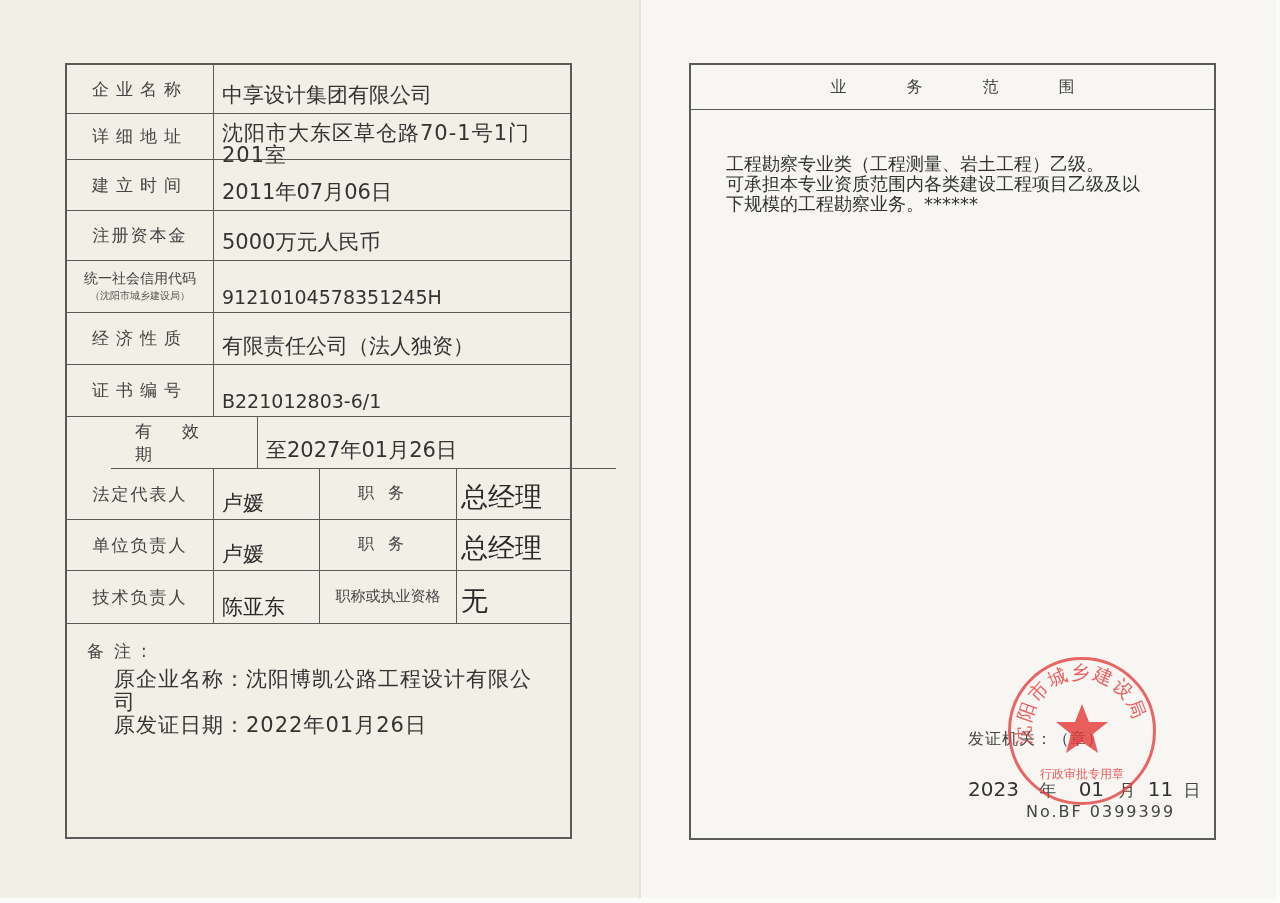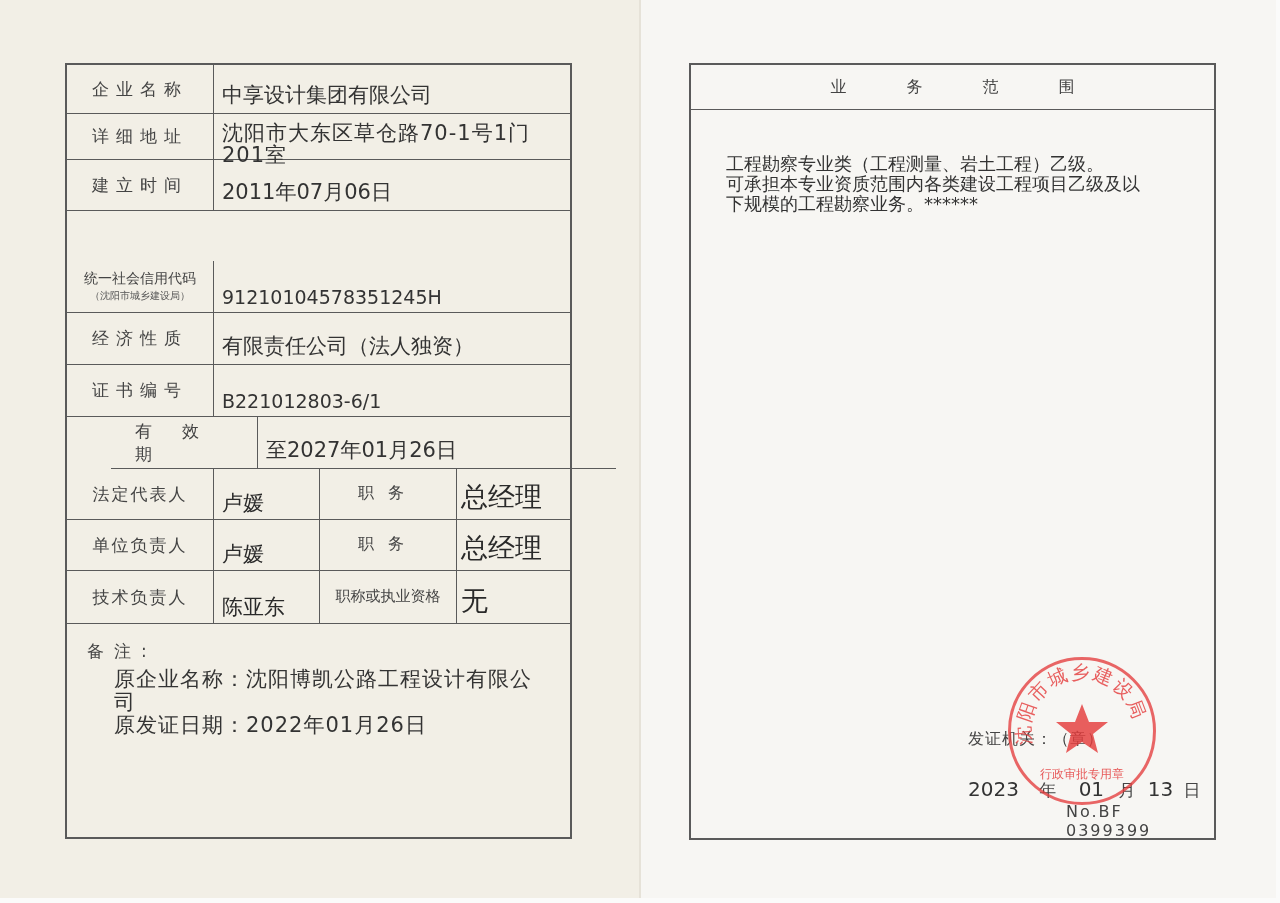--- a/index.html
+++ b/index.html
@@ -99,21 +99,21 @@
   .scope-text p { margin:0; }
   .issuer {
     position:absolute; left:277px; top:664px; font-size:16px; color:#444; letter-spacing:1px;
   }
   .issue-date {
     position:absolute; left:277px; top:712px; font-size:20px; color:#333;
     white-space:nowrap;
   }
   .issue-date .u { font-size:17px; color:#444; }
   .serial {
-    position:absolute; left:335px; top:737px; font-size:16px; color:#444; letter-spacing:2px;margin-left:40px;
+    position:absolute; left:335px; top:737px; font-size:16px; color:#444; letter-spacing:2px;
   }
 
   .seal {
     position:absolute; left:1008px; top:657px; width:148px; height:148px;
     border-radius:50%; border:3px solid rgba(228,60,60,0.78);
     box-sizing:border-box; pointer-events:none;
   }
   .seal svg { position:absolute; left:0; top:0; }
 </style>
 </head>
@@ -130,20 +130,24 @@
     <div class="cell lbl">企业名称</div>
     <div class="cell val">中享设计集团有限公司</div>
   </div>
   <div class="row" style="top:49px;height:46px;">
     <div class="cell lbl">详细地址</div>
     <div class="cell val addr">沈阳市大东区草仓路70-1号1门201室</div>
   </div>
   <div class="row" style="top:95px;height:51px;">
     <div class="cell lbl">建立时间</div>
     <div class="cell val">2011年07月06日</div>
+  </div>
+  <div class="row" style="top:146px;height:50px;">
+    <div class="cell lbl tight">注册资本金</div>
+    <div class="cell val">5000万元人民币</div>
   </div>
   <div class="row" style="top:196px;height:52px;">
     <div class="cell lbl credit">
       <span>统一社会信用代码</span>
       <span class="sub">（沈阳市城乡建设局）</span>
     </div>
     <div class="cell val" style="font-size:19px;">91210104578351245H</div>
   </div>
   <div class="row" style="top:248px;height:52px;">
     <div class="cell lbl">经济性质</div>
@@ -196,21 +200,21 @@
   <div class="scope-text">
     <p>工程勘察专业类（工程测量、岩土工程）乙级。</p>
     <p>可承担本专业资质范围内各类建设工程项目乙级及以下规模的工程勘察业务。******</p>
   </div>
   <div class="issuer">发证机关：（章）</div>
   <div class="issue-date">
     <span>2023</span>
     <span class="u" style="margin-left:14px;">年</span>
     <span style="margin-left:16px;">01</span>
     <span class="u" style="margin-left:8px;">月</span>
-    <span style="margin-left:6px;">13</span>
+    <span style="margin-left:6px;">11</span>
     <span class="u" style="margin-left:4px;">日</span>
   </div>
   <div class="serial">No.BF 0399399</div>
 </div>
 
 <div class="seal">
   <svg width="142" height="142" viewBox="0 0 142 142">
     <polygon points="71,44 78,62 97,62 82,74 87,93 71,82 55,93 60,74 45,62 64,62" fill="rgba(228,60,60,0.82)"></polygon>
     <path id="sealArc" d="M 22,88 A 52,52 0 1,1 120,88" fill="none"></path>
     <text font-size="19" fill="rgba(228,60,60,0.82)" font-family="DejaVu Sans, sans-serif" letter-spacing="2">

